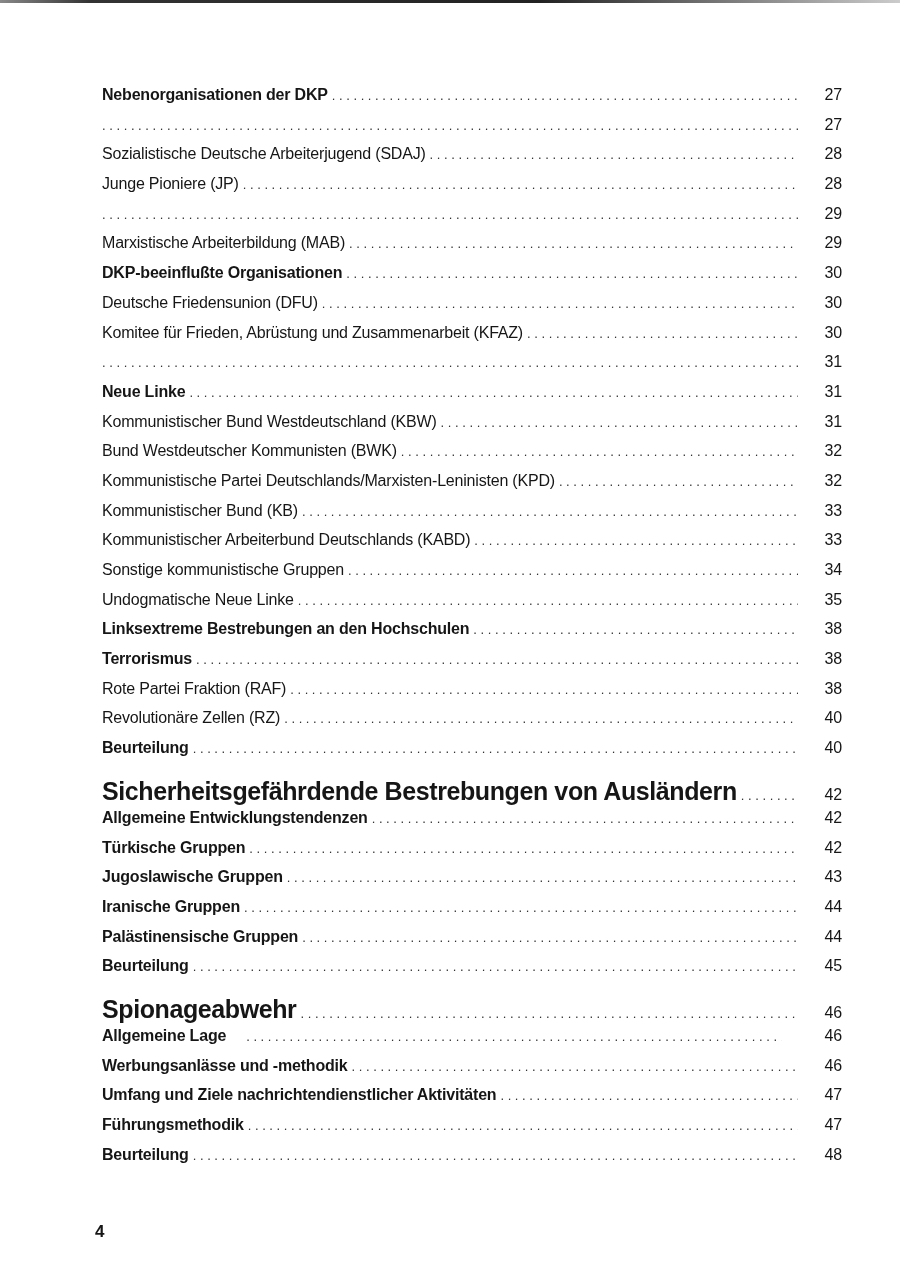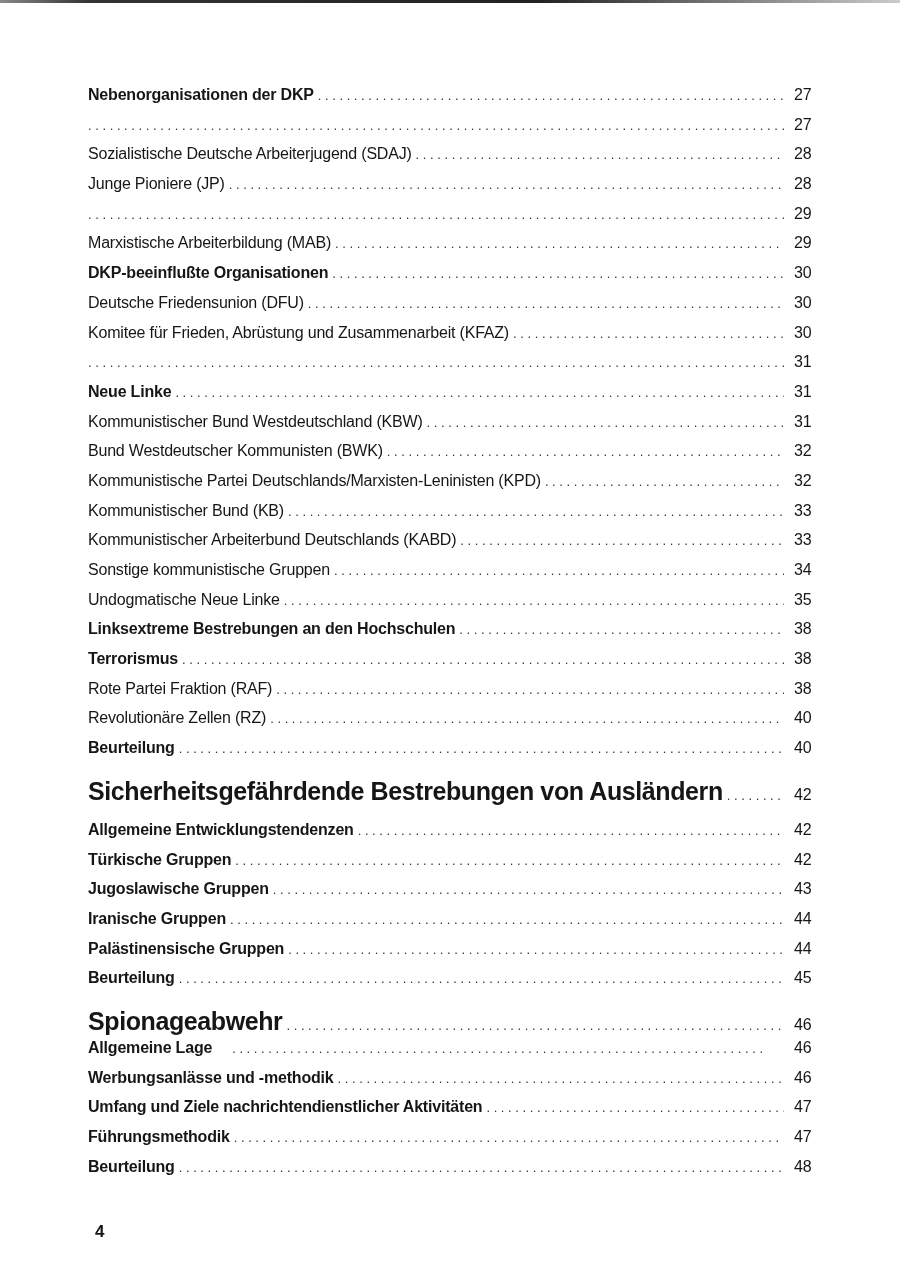--- a/index.html
+++ b/index.html
@@ -1,23 +1,23 @@
 <!DOCTYPE html>
 <html><head>
 <meta charset="utf-8">
 <style>
   html, body { margin: 0; padding: 0; background: #ffffff; }
   body { width: 900px; height: 1276px; position: relative; overflow: hidden; font-family: "Liberation Sans", sans-serif; color: #161616; }
   .top-rule { position: absolute; left: 0; top: 0; width: 900px; height: 3px; background: linear-gradient(to right, #888 0%, #333 10%, #222 60%, #777 80%, #ccc 100%); }
-  .toc { position: absolute; left: 88px; top: 86px; width: 740px; }
+  .toc { position: absolute; left: 102px; top: 86px; width: 740px; }
   .row { display: flex; align-items: baseline; height: 29.7px; font-size: 16px; letter-spacing: -0.2px; }
   .row .label { white-space: nowrap; padding-right: 4px; }
   .row .leader { flex: 1; overflow: hidden; white-space: nowrap; color: #333; letter-spacing: 3.6px; font-size: 13px; }
   .row .leader::before { content: ". . . . . . . . . . . . . . . . . . . . . . . . . . . . . . . . . . . . . . . . . . . . . . . . . . . . . . . . . . . . . . . . . . . . . . . . . . . . . . . . . . . . . . . . . . . . . . . . . . . . . . . . . . . . . . . . . . . . . . . . . . . ."; letter-spacing: 0; }
-  .row .page { width: 34px; text-align: left; flex: none; padding-left: 10px; }
+  .row .page { width: 34px; text-align: right; flex: none; padding-left: 10px; }
   .row.bold .label { font-weight: bold; }
   .row.chapter { height: 32px; margin-top: 8px; }
   .row.chapter .label { font-size: 25px; font-weight: bold; letter-spacing: -0.4px; }
   .page-number { position: absolute; left: 95px; top: 1222px; font-size: 17px; font-weight: bold; }
 </style>
 </head>
 <body>
 
 <div class="top-rule"></div>
 
@@ -132,21 +132,21 @@
     <div class="row bold">
       <span class="label">Beurteilung</span>
       <span class="leader"></span>
       <span class="page">40</span>
     </div>
     <div class="row chapter">
       <span class="label">Sicherheitsgefährdende Bestrebungen von Ausländern</span>
       <span class="leader"></span>
       <span class="page">42</span>
     </div>
-    <div class="row bold" style="margin-top: 12px;">
+    <div class="row bold" style="margin-top: 0px;">
       <span class="label">Allgemeine Entwicklungstendenzen</span>
       <span class="leader"></span>
       <span class="page">42</span>
     </div>
     <div class="row bold">
       <span class="label">Türkische Gruppen</span>
       <span class="leader"></span>
       <span class="page">42</span>
     </div>
     <div class="row bold">

